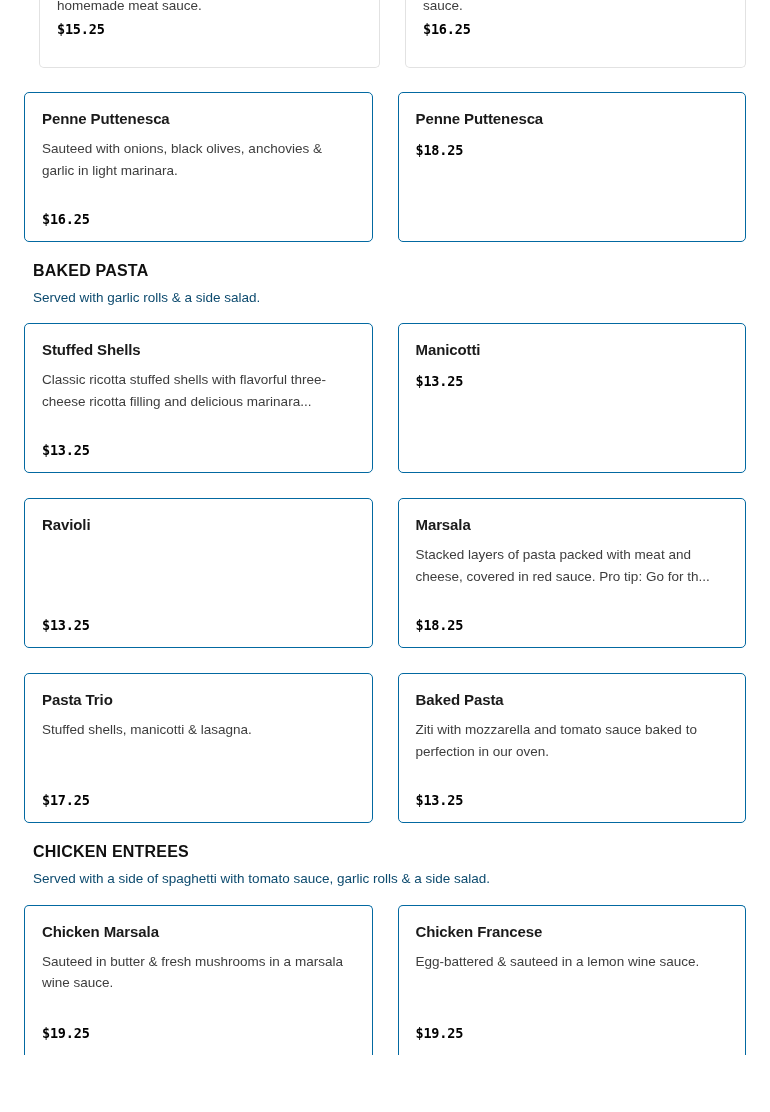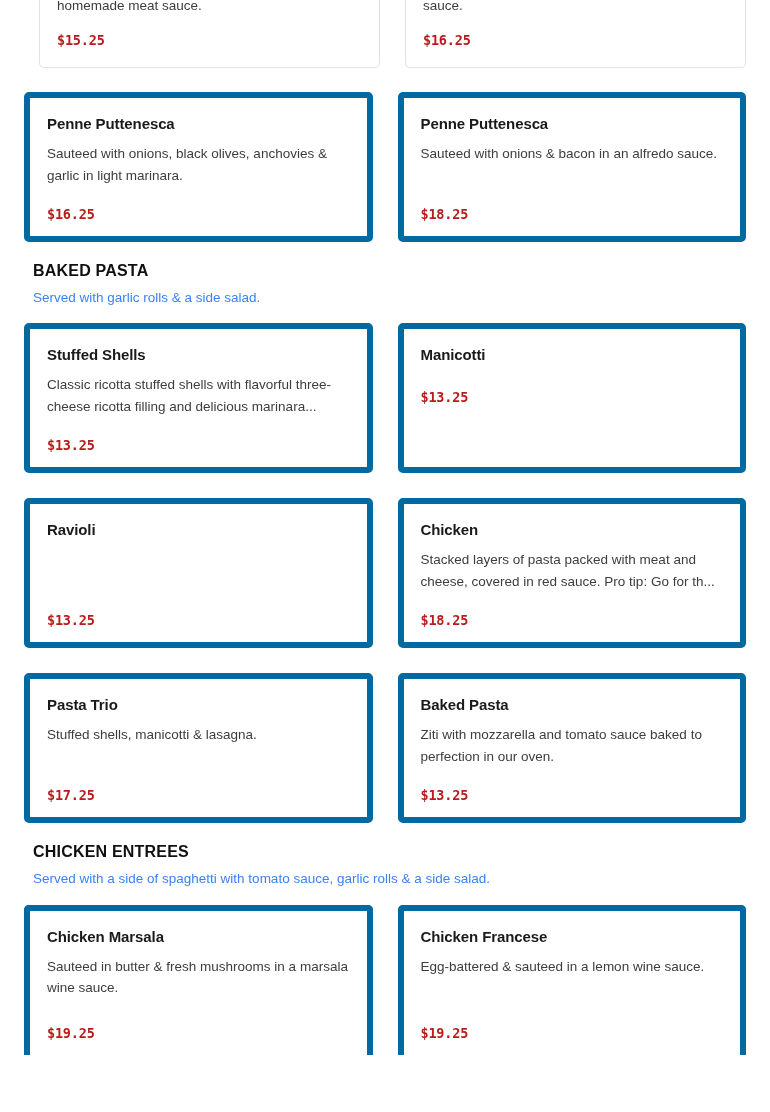--- a/index.html
+++ b/index.html
@@ -19,21 +19,21 @@
     width: 770px;
     padding: 0 24px;
   }
   .grid {
     display: grid;
     grid-template-columns: 1fr 1fr;
     column-gap: 25px;
     row-gap: 25px;
   }
   .card {
-    border: 6px solid #0369a1;
+    border: 1px solid #0369a1;
     border-radius: 5px;
     background: #fff;
     padding: 17px 17px 14px 17px;
     min-height: 104px;
     display: flex;
     flex-direction: column;
   }
   .card.tall { min-height: 150px; }
   .card-title {
     font-size: 15px;
@@ -47,38 +47,38 @@
     font-size: 13.5px;
     line-height: 1.62;
     color: #3d3d3d;
     margin: 0;
     flex: 1 1 auto;
   }
   .card-price {
     font-family: "DejaVu Sans Mono", monospace;
     font-size: 13.5px;
     font-weight: 700;
-    color: #b91c1c;
-    margin-top: 15px;
+    color: #000000;
+    margin-top: 4px;
     letter-spacing: -0.2px;
   }
   .section-head {
     margin: 20px 0 0 9px;
   }
   .section-title {
     font-size: 16px;
     font-weight: 800;
     letter-spacing: 0.2px;
     text-transform: uppercase;
     color: #101010;
     margin: 0 0 8px 0;
   }
   .section-sub {
     font-size: 13.5px;
-    color: #3b82f6;
+    color: #0c4a6e;
     margin: 0 0 15px 0;
     line-height: 1.5;
   }
   .partial-top {
     display: grid;
     grid-template-columns: 1fr 1fr;
     column-gap: 25px;
     padding-left: 15px;
   }
   .card-partial {
@@ -121,21 +121,20 @@
   <div class="spacer-24"></div>
 
   <div class="grid">
     <div class="card tall">
       <h3 class="card-title">Penne Puttenesca</h3>
       <p class="card-desc">Sauteed with onions, black olives, anchovies &amp; garlic in light marinara.</p>
       <div class="card-price">$16.25</div>
     </div>
     <div class="card tall">
       <h3 class="card-title">Penne Puttenesca</h3>
-      <p class="card-desc">Sauteed with onions &amp; bacon in an alfredo sauce.</p>
       <div class="card-price">$18.25</div>
     </div>
   </div>
 
   <div class="section-head">
     <h2 class="section-title">Baked Pasta</h2>
     <p class="section-sub">Served with garlic rolls &amp; a side salad.</p>
   </div>
 
   <div class="grid">
@@ -148,21 +147,21 @@
       <h3 class="card-title">Manicotti</h3>
       <div class="card-price">$13.25</div>
     </div>
 
     <div class="card tall">
       <h3 class="card-title">Ravioli</h3>
       <p class="card-desc"></p>
       <div class="card-price">$13.25</div>
     </div>
     <div class="card tall">
-      <h3 class="card-title">Chicken</h3>
+      <h3 class="card-title">Marsala</h3>
       <p class="card-desc">Stacked layers of pasta packed with meat and cheese, covered in red sauce. Pro tip: Go for th...</p>
       <div class="card-price">$18.25</div>
     </div>
 
     <div class="card tall">
       <h3 class="card-title">Pasta Trio</h3>
       <p class="card-desc">Stuffed shells, manicotti &amp; lasagna.</p>
       <div class="card-price">$17.25</div>
     </div>
     <div class="card tall">

